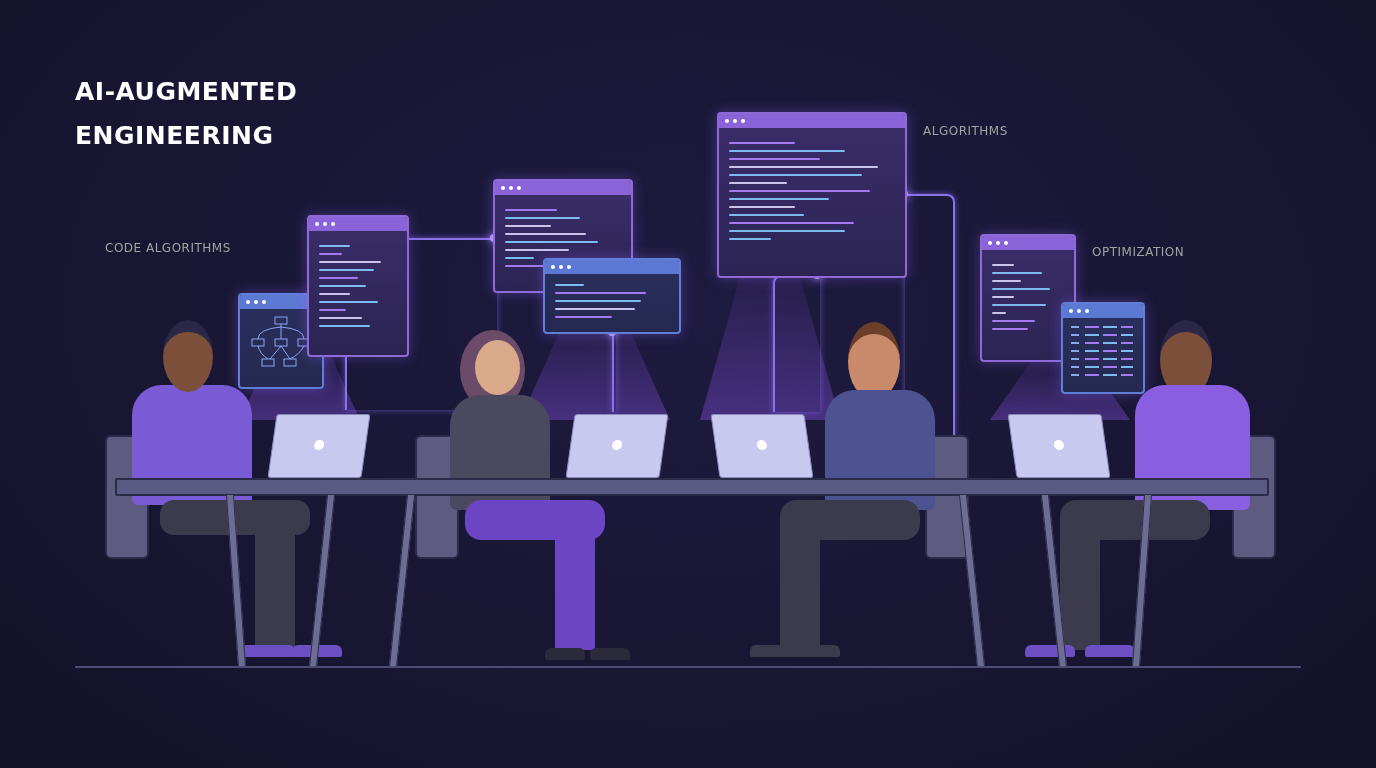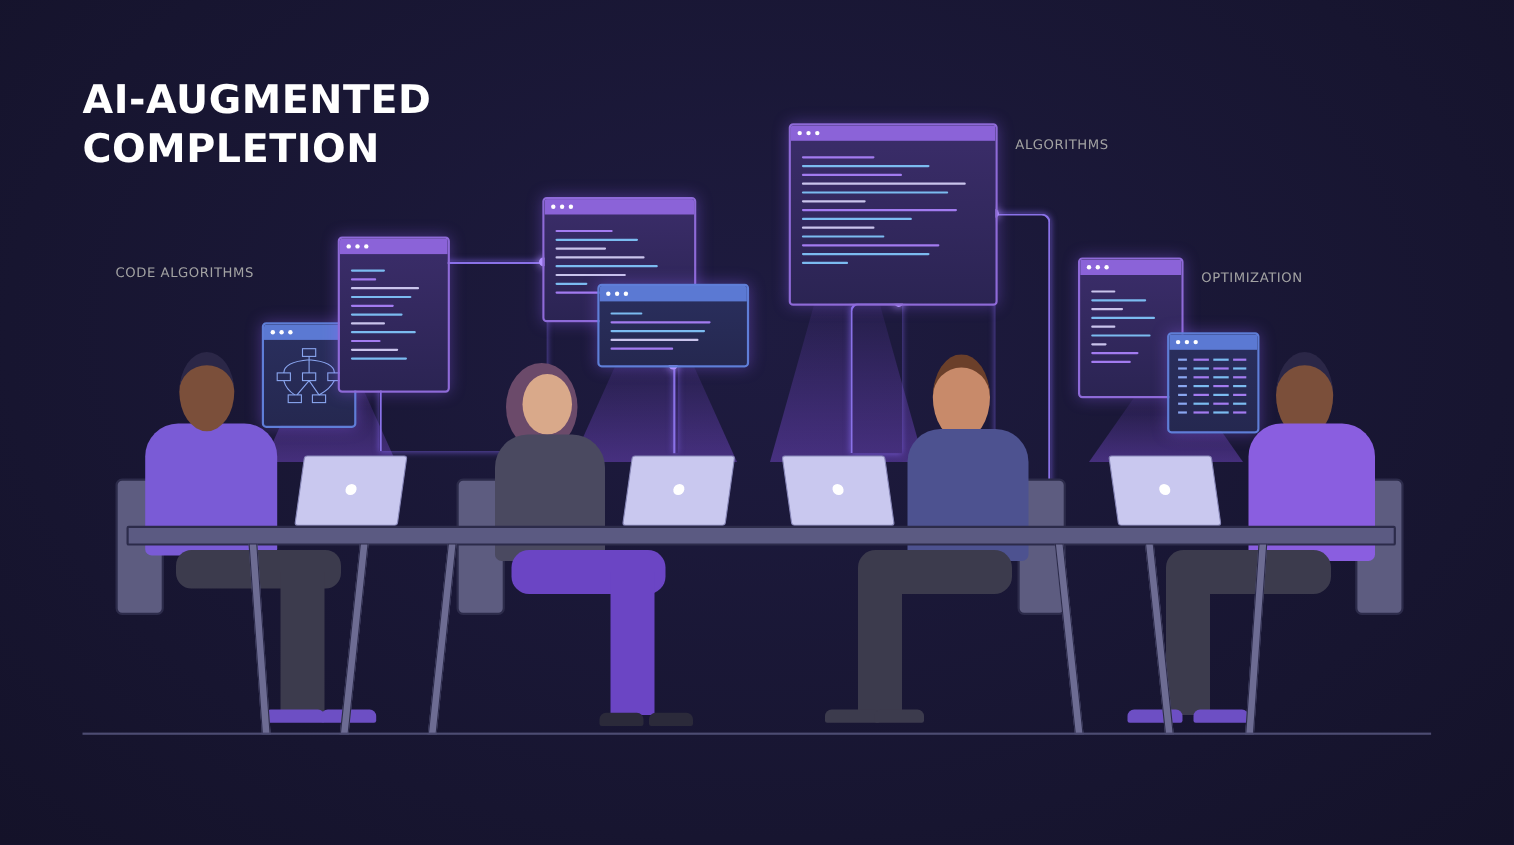--- a/index.html
+++ b/index.html
@@ -1,18 +1,18 @@
 <!DOCTYPE html>
 <html><head>
 <meta charset="utf-8">
 <style>
   html,body{margin:0;padding:0;}
   body{width:1376px;height:768px;overflow:hidden;background:#181633;font-family:"Liberation Sans",sans-serif;position:relative;}
   .stage{position:absolute;inset:0;background:radial-gradient(ellipse at 50% 40%,#1e1b40 0%,#171530 70%,#141229 100%);}
-  .title{position:absolute;left:75px;top:70px;color:#ffffff;font-weight:bold;font-size:36px;line-height:44px;letter-spacing:0.5px;font-family:"DejaVu Sans",sans-serif;}
+  .title{position:absolute;left:75px;top:70px;color:#ffffff;font-weight:bold;font-size:25px;line-height:44px;letter-spacing:0.5px;font-family:"DejaVu Sans",sans-serif;}
   .label{position:absolute;color:#a3a3a3;font-size:12px;letter-spacing:0.5px;font-family:"DejaVu Sans",sans-serif;}
   .win{position:absolute;border-radius:4px;overflow:hidden;box-shadow:0 0 14px rgba(150,100,255,0.35);}
   .win.purple{border:2px solid #8e6ad8;background:linear-gradient(180deg,#3b2d6a,#2b2453);}
   .win.blue{border:2px solid #5f7ed8;background:linear-gradient(180deg,#2a2f5e,#252850);}
   .win .bar{height:14px;display:flex;align-items:center;padding-left:6px;gap:4px;}
   .win.purple .bar{background:#8b63d8;}
   .win.blue .bar{background:#5b79d3;}
   .dot{width:4px;height:4px;border-radius:50%;background:#fff;}
   .code{padding:8px 10px;}
   .ln{height:2px;margin:6px 0;border-radius:1px;}
@@ -32,21 +32,21 @@
   .legs{position:absolute;background:#3c3b4d;}
   .shoe{position:absolute;height:12px;border-radius:6px 6px 2px 2px;background:#6d4fc4;}
 </style>
 </head>
 <body>
 
 <div class="stage"></div>
 
 <div class="title">
   <div>AI-AUGMENTED</div>
-  <div>COMPLETION</div>
+  <div>ENGINEERING</div>
 </div>
 
 <div class="label" style="left:105px;top:241px;">CODE ALGORITHMS</div>
 <div class="label" style="left:923px;top:124px;">ALGORITHMS</div>
 <div class="label" style="left:1092px;top:245px;">OPTIMIZATION</div>
 
 <div class="beam" style="left:240px;top:340px;width:120px;height:80px;"></div>
 <div class="beam" style="left:520px;top:320px;width:150px;height:100px;"></div>
 <div class="beam" style="left:700px;top:270px;width:140px;height:150px;"></div>
 <div class="beam" style="left:990px;top:360px;width:140px;height:60px;"></div>

